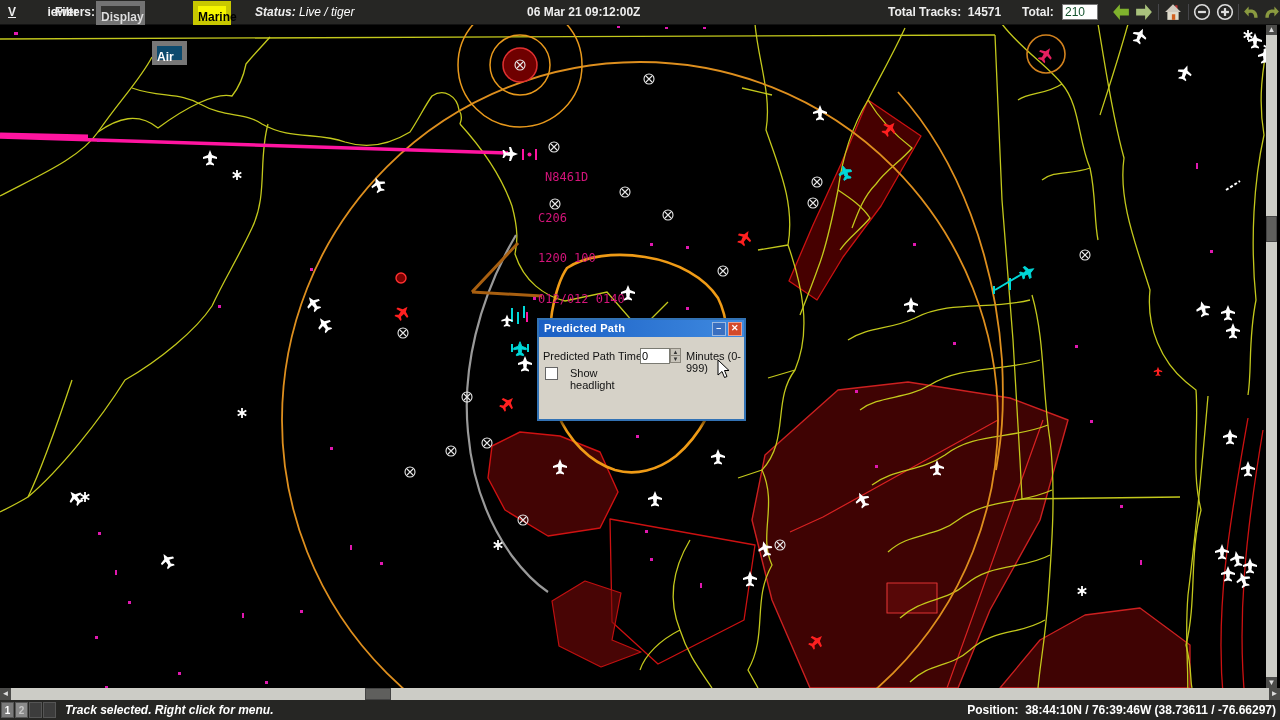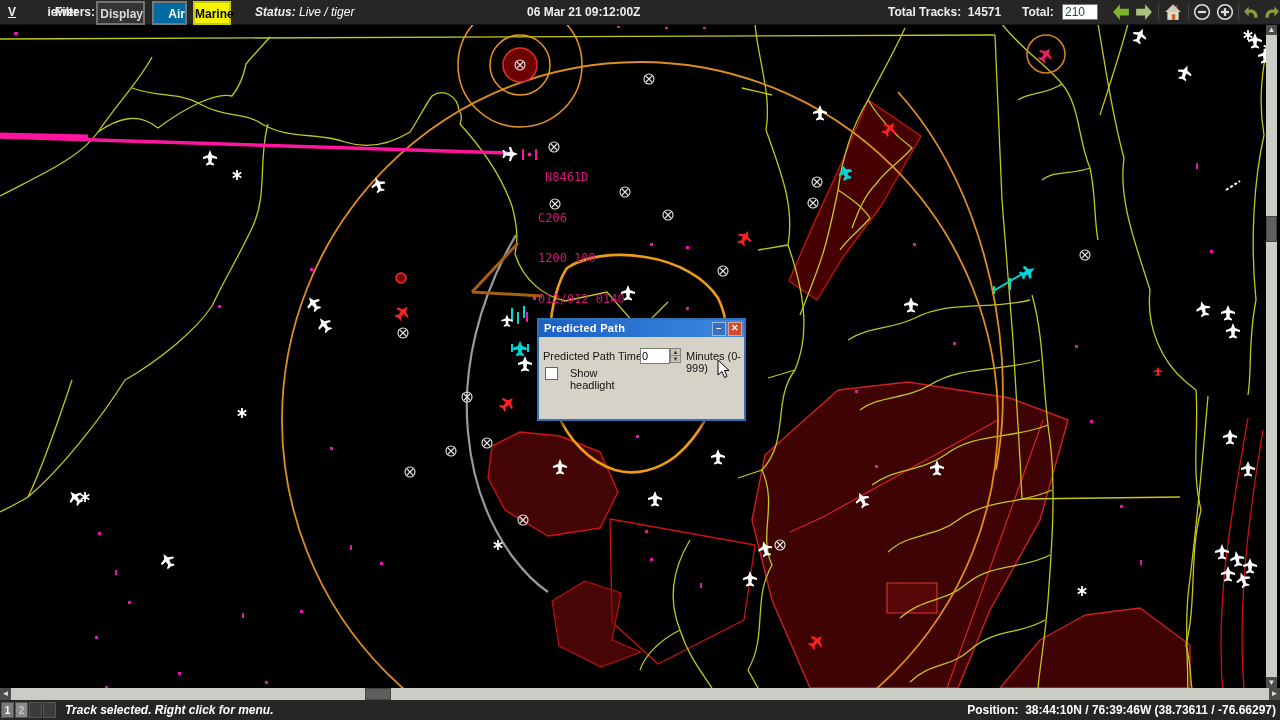--- a/index.html
+++ b/index.html
@@ -3,23 +3,23 @@
 <meta charset="utf-8">
 <style>
   html,body{margin:0;padding:0;background:#000;width:1280px;height:720px;overflow:hidden;
     font-family:"Liberation Sans",sans-serif;-webkit-font-smoothing:antialiased;}
   
   #topbar{position:absolute;left:0;top:0;width:1280px;height:24px;background:#262624;color:#eee;
     font-size:12px;font-weight:bold;z-index:50;border-bottom:1px solid #111;}
   #topbar .item{position:absolute;top:0;height:24px;line-height:24px;white-space:nowrap;}
   .menu-btn{padding:0 6px;}
   .menu-btn u{text-decoration:underline;}
-  .tb-btn{text-align:right;border:2px solid #737373;background:#343432;color:#ddd;
+  .tb-btn{text-align:left;border:5px solid #737373;background:#343432;color:#ddd;
     line-height:22px!important;box-sizing:border-box;}
-  .tb-btn.air{background:#0369a1;color:#fff;border-color:#777;}
+  .tb-btn.air{background:#0c4a6e;color:#fff;border-color:#777;margin-top:40px;}
   .tb-btn.marine{background:#f5f500;color:#000;border-color:#c8c800;}
   .val{font-weight:normal;color:#fff;}
   #rangeInput{position:absolute;left:1062px;top:4px;width:30px;height:14px;border:1px solid #777;
     background:#fff;color:#14532d;font:12px "Liberation Sans",sans-serif;padding:0 2px;}
   .tb-icon{position:absolute;top:3px;width:18px;height:18px;}
   .tb-sep{position:absolute;top:4px;width:1px;height:16px;background:#46464a;}
   
   #statusbar{position:absolute;left:0;top:700px;width:1280px;height:20px;background:#262624;
     color:#fff;font-size:12px;font-weight:bold;z-index:50;}
   .sb-btn{position:absolute;top:2px;width:13px;height:16px;font-size:10px;line-height:16px;

